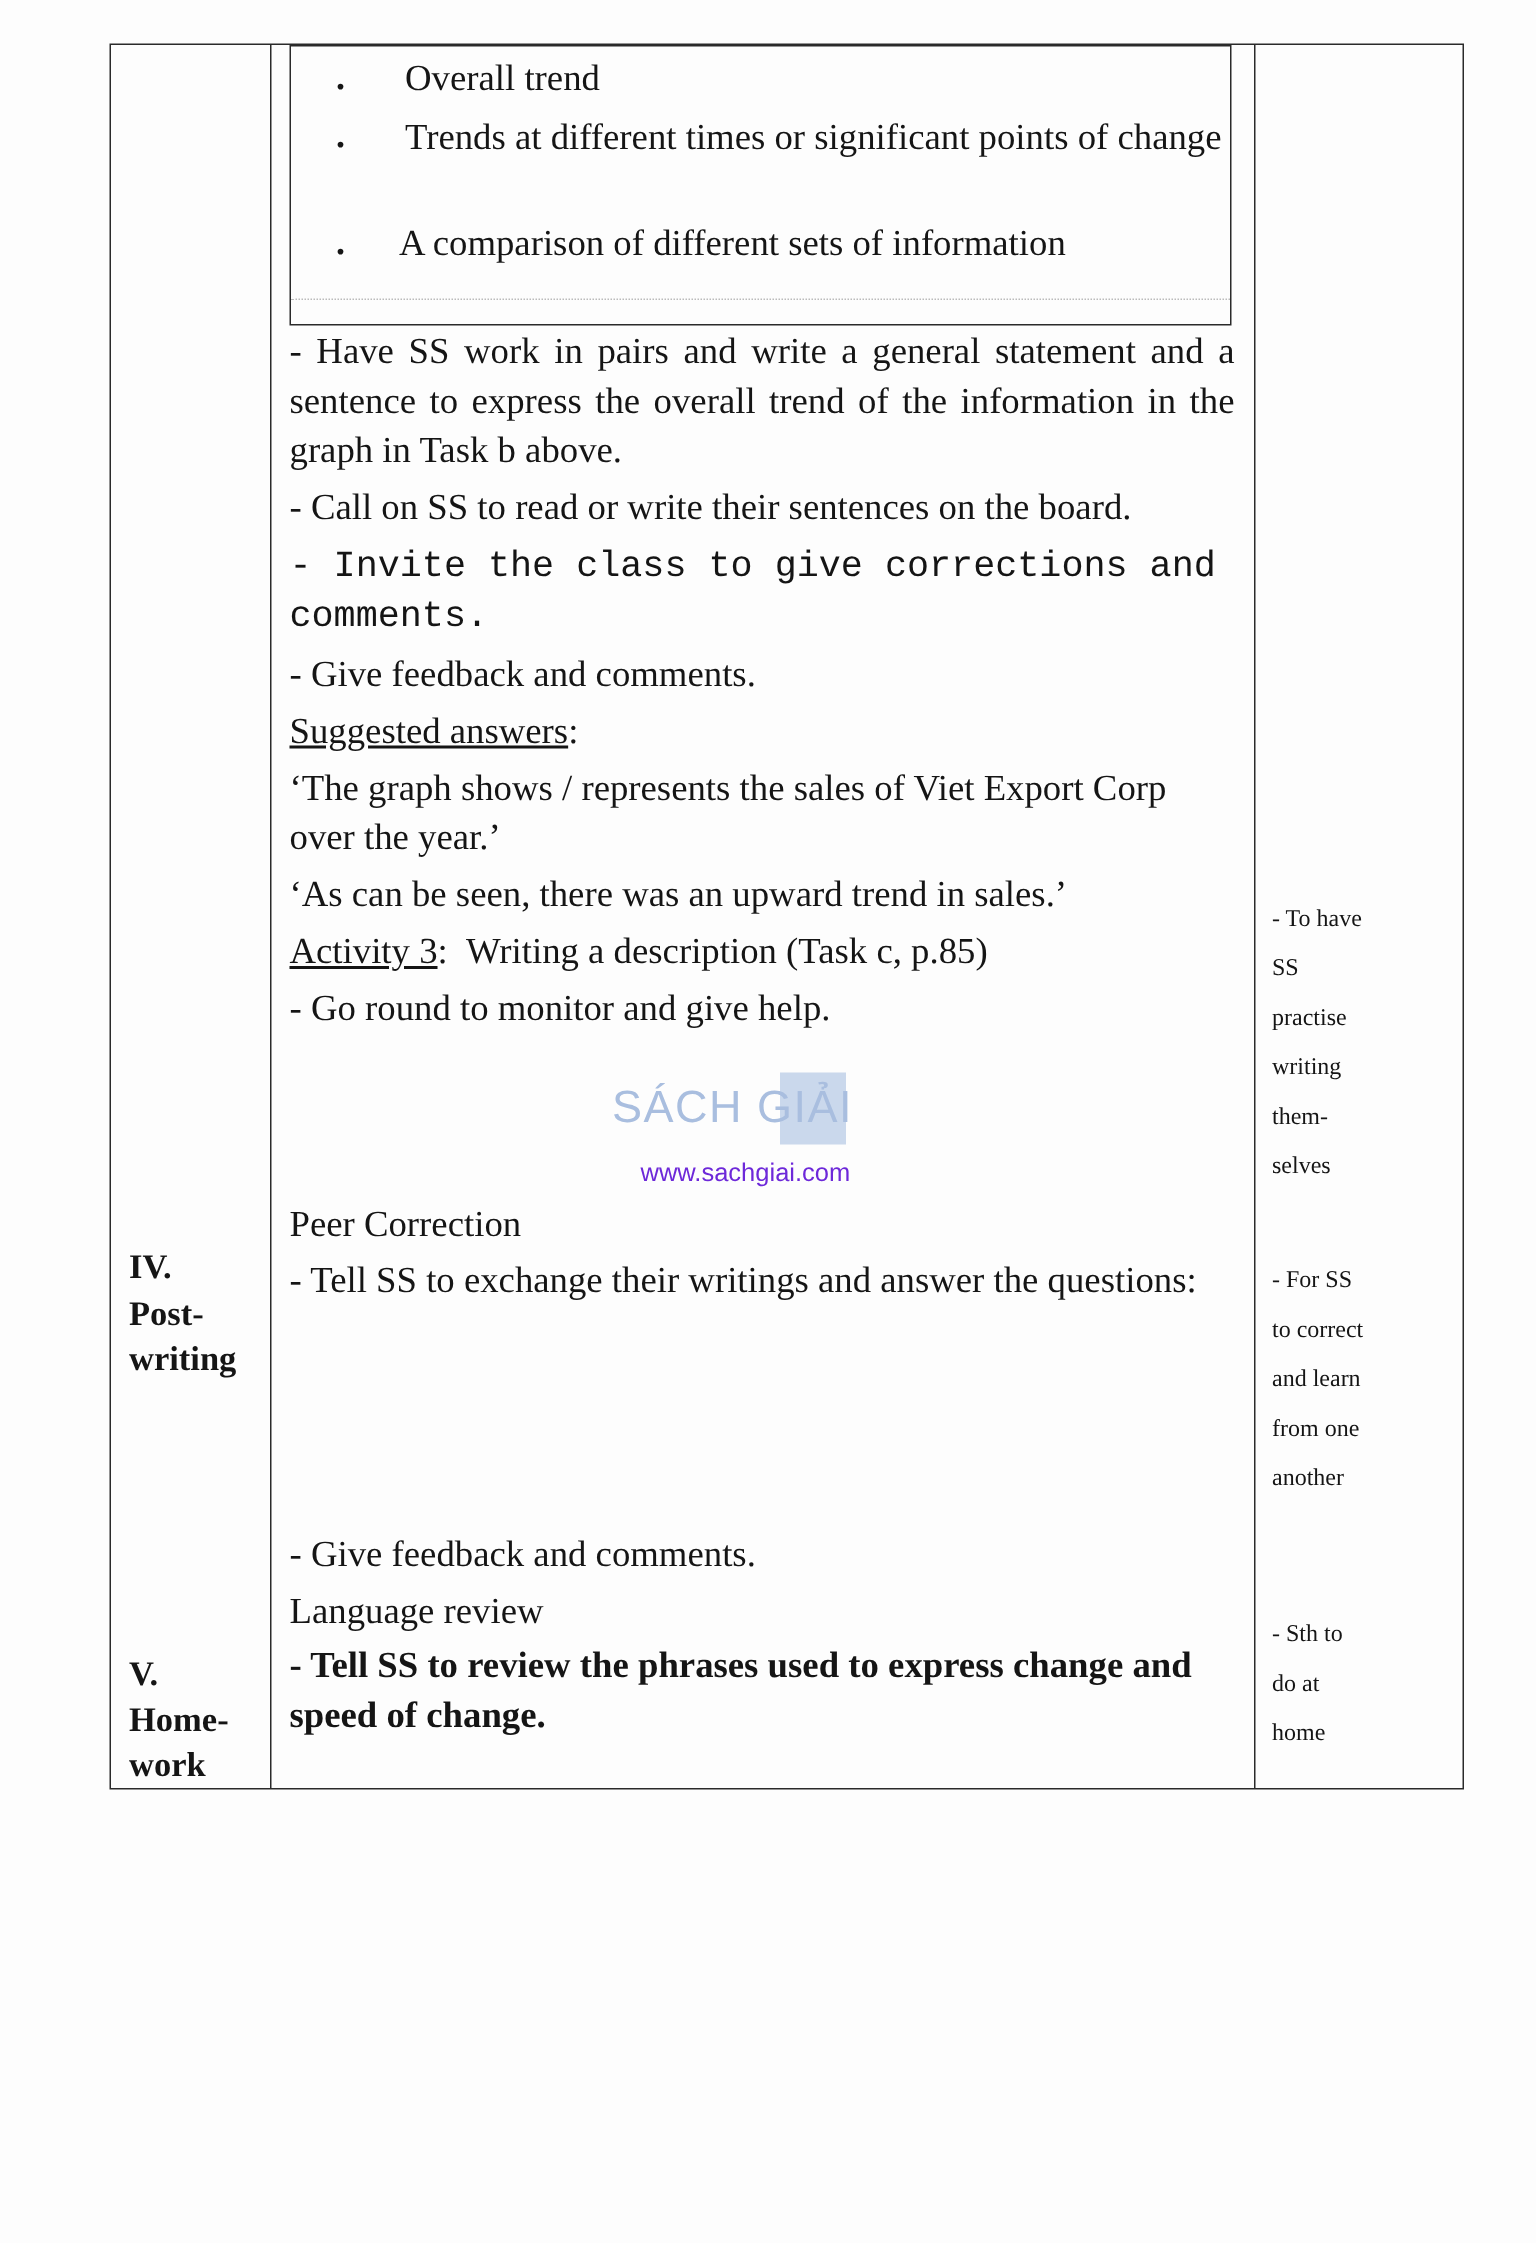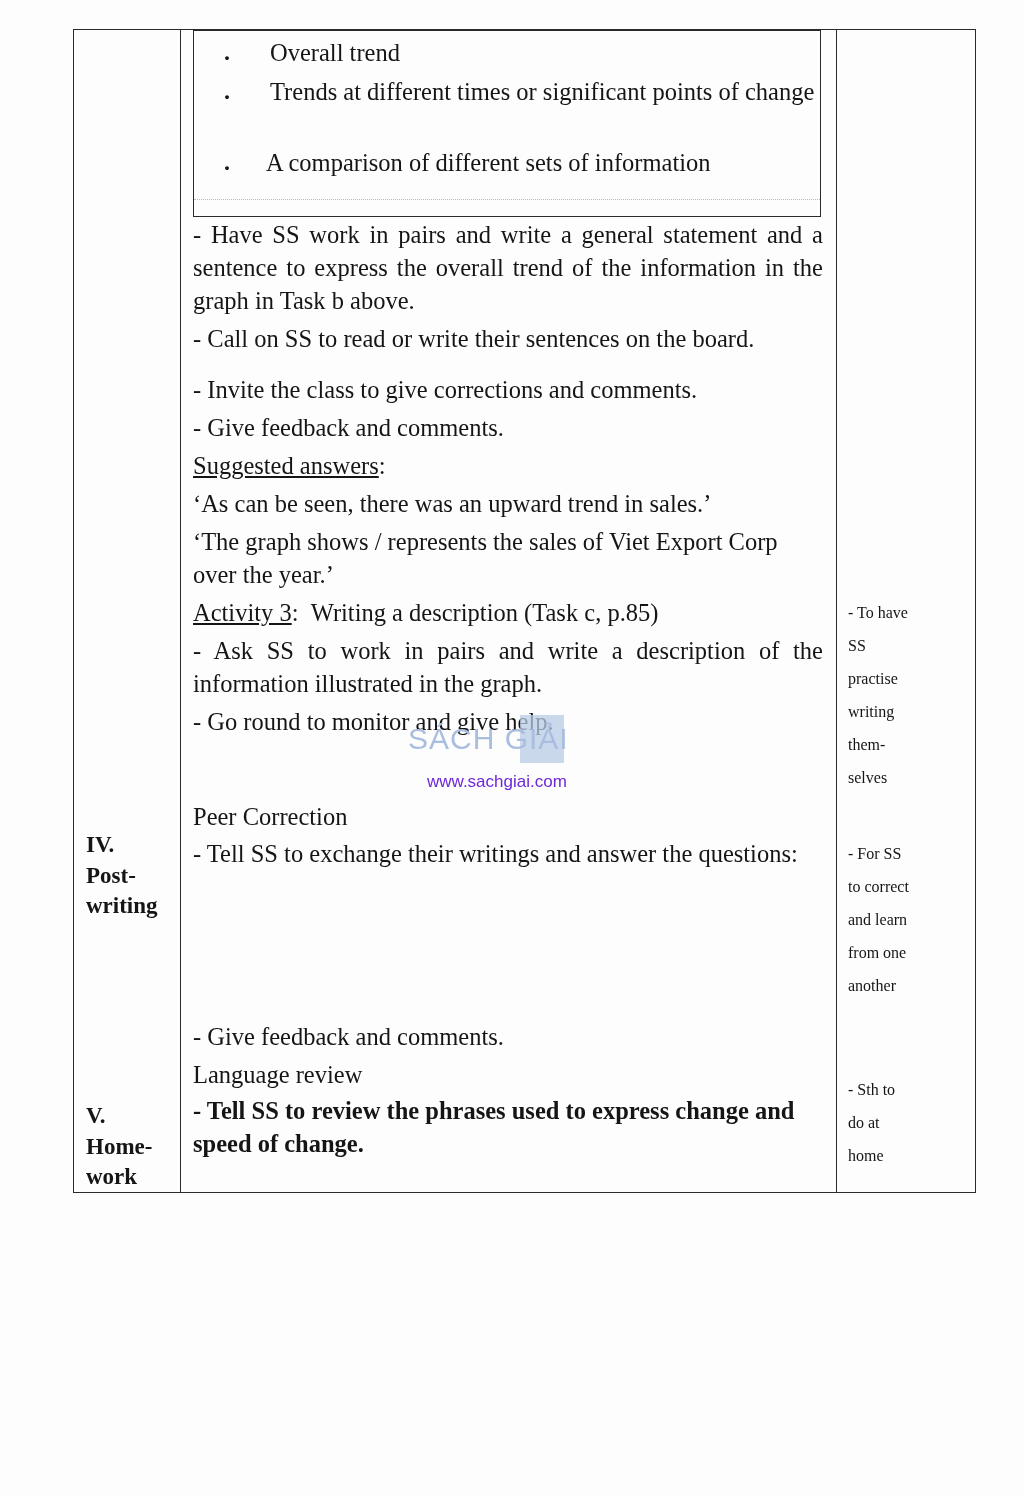--- a/index.html
+++ b/index.html
@@ -51,27 +51,26 @@
     <div class="bullet" style="top:115px;">
       <span class="dot">.</span>
       <span class="txt" style="left:42px;">A comparison of different sets of information</span>
     </div>
     <div class="dotted"></div>
   </div>
 
   <div class="mid" style="top:188px;">
     <p class="justify">- Have SS work in pairs and write a general statement and a sentence to express the overall trend of the information in the graph in Task b above.</p>
     <p class="justify" style="margin-top:5px;">- Call on SS to read or write their sentences on the board.</p>
-    <p style="margin-top:18px;">- Invite the class to give corrections and comments.</p>
+    <p style="margin-top:7px;font-family:Liberation Mono, monospace;">- Invite the class to give corrections and comments.</p>
     <p style="margin-top:5px;">- Give feedback and comments.</p>
     <p style="margin-top:5px;"><span class="ul">Suggested answers</span><span>:</span></p>
+    <p style="margin-top:5px;">‘The graph shows / represents the sales of Viet Export Corp over the year.’</p>
     <p style="margin-top:5px;">‘As can be seen, there was an upward trend in sales.’</p>
-    <p style="margin-top:5px;">‘The graph shows / represents the sales of Viet Export Corp over the year.’</p>
     <p style="margin-top:5px;"><span class="bold ul">Activity 3</span><span class="bold">:</span>&nbsp;&nbsp;<span class="bold">Writing a description</span> <span>(Task c, p.85)</span></p>
-    <p class="justify" style="margin-top:5px;">- Ask SS to work in pairs and write a description of the information illustrated in the graph.</p>
     <p style="margin-top:5px;">- Go round to monitor and give help.</p>
   </div>
 
   <div class="mid" style="top:770px;">
     <p class="bold">Peer Correction</p>
     <p class="justify" style="margin-top:4px;">-  Tell SS to exchange their writings and answer the questions:</p>
   </div>
   <div class="mid" style="top:990px;">
     <p>- Give feedback and comments.</p>
     <p class="bold" style="margin-top:5px;">Language review</p>

